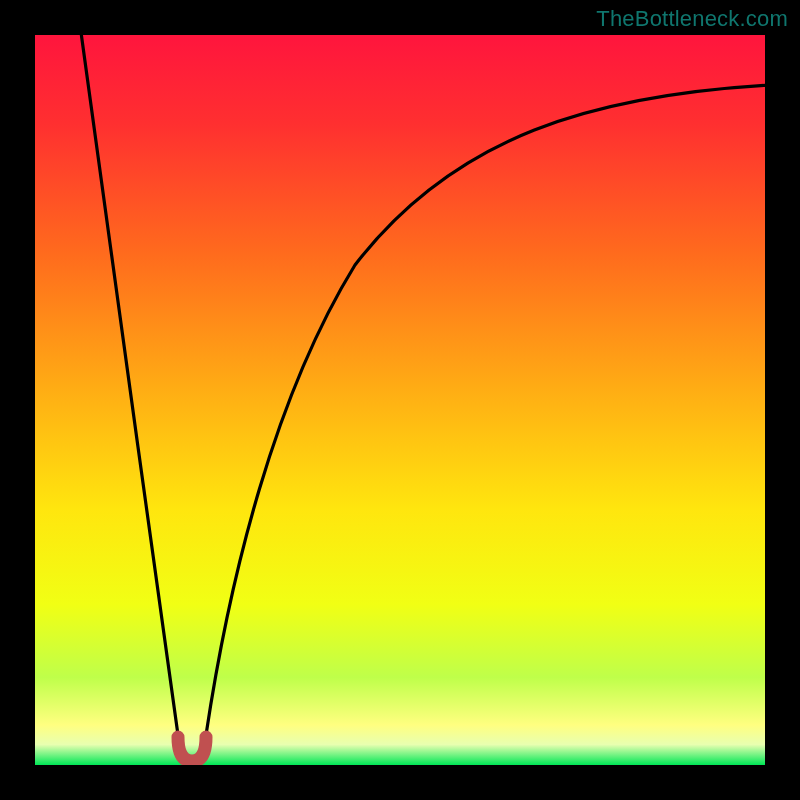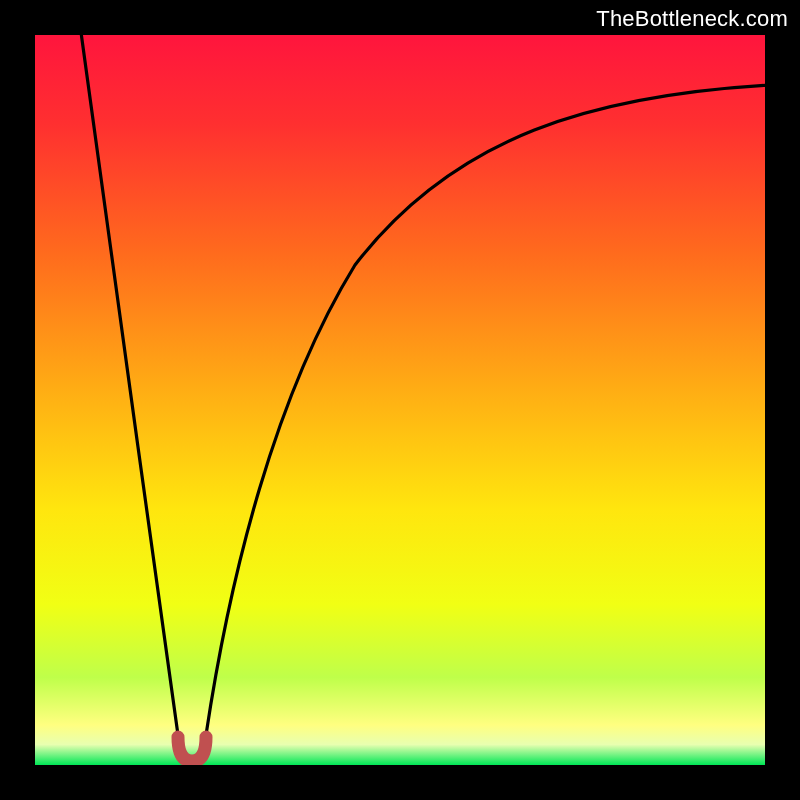--- a/index.html
+++ b/index.html
@@ -26,21 +26,21 @@
     overflow: hidden;
   }
   .plot-bg {
     position: absolute;
     inset: 0;
   }
   .watermark {
     position: absolute;
     top: 6px;
     right: 12px;
-    color: #ffffff;
+    color: #0f766e;
     font-size: 22px;
     letter-spacing: 0.2px;
     font-weight: 400;
     user-select: none;
   }
   svg.curve {
     position: absolute;
     left: 0; top: 0;
   }
 </style>

